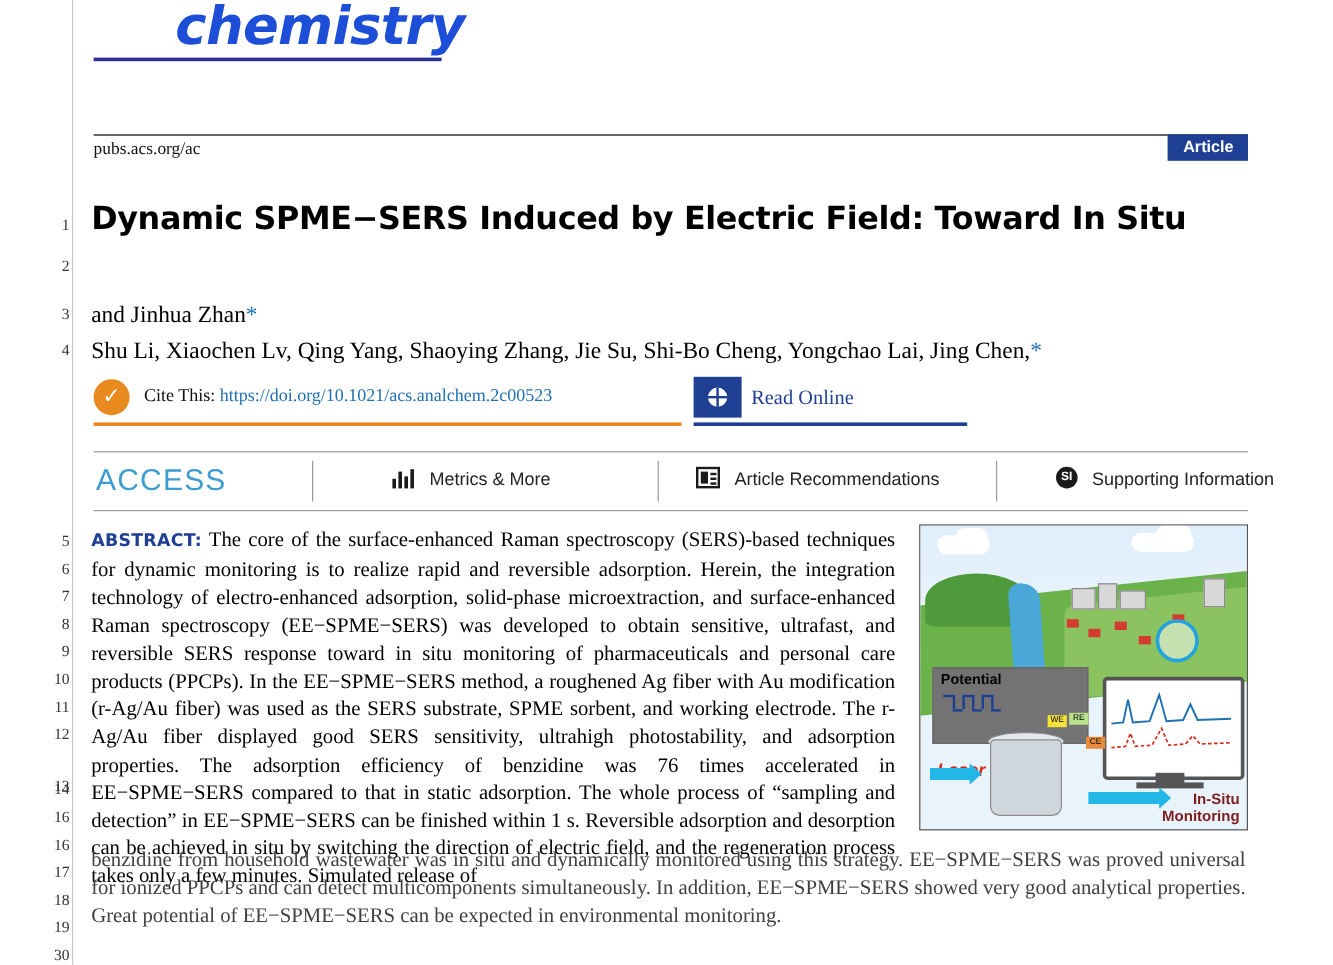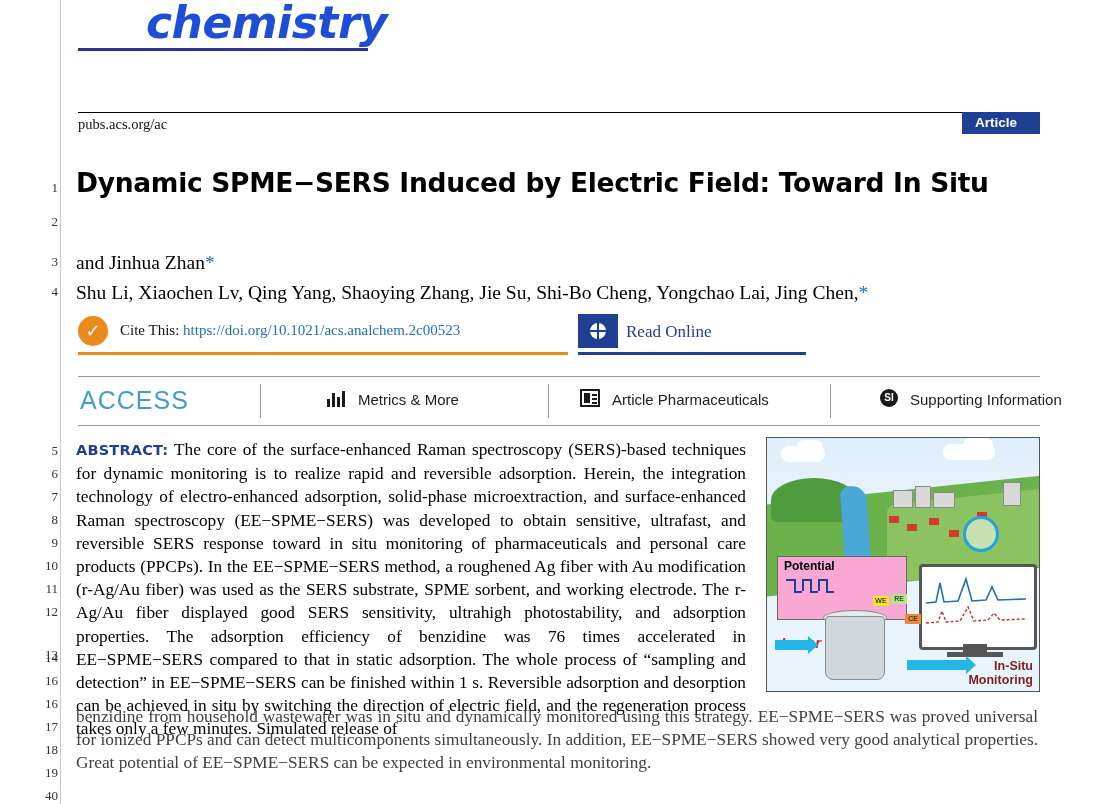--- a/index.html
+++ b/index.html
@@ -96,21 +96,21 @@
   }
   .jbar-article {
     position: absolute;
     right: 0;
     top: 0;
     background: #1f3f94;
     color: #fff;
     font-family: "Liberation Sans", sans-serif;
     font-weight: bold;
     font-size: 13.5px;
-    padding: 3px 23px 4px 13px;
+    padding: 3px 12px 4px 13px;
   }
 
   
   .title {
     position: absolute;
     left: 76px;
     top: 166px;
     width: 960px;
     font-family: "DejaVu Sans", sans-serif;
     font-weight: bold;
@@ -472,21 +472,21 @@
     left: 196px;
     top: 78px;
     width: 30px;
     height: 30px;
     border: 3px solid #22a3dd;
     border-radius: 50%;
     background: rgba(255,255,255,0.5);
   }
   .toc-panel {
     position: absolute;
-    background: #f9a8d4;
+    background: #737373;
     border: 1px solid #666;
   }
   .toc-potential {
     left: 10px; top: 118px; width: 128px; height: 62px;
   }
   .toc-pot-label {
     position: absolute;
     left: 6px; top: 2px;
     font-family: "Liberation Sans", sans-serif;
     font-weight: bold;
@@ -617,21 +617,21 @@
     <div class="ln" style="top:558px">10</div>
     <div class="ln" style="top:581px">11</div>
     <div class="ln" style="top:604px">12</div>
     <div class="ln" style="top:647px">13</div>
     <div class="ln" style="top:650px">14</div>
     <div class="ln" style="top:673px">16</div>
     <div class="ln" style="top:696px">16</div>
     <div class="ln" style="top:719px">17</div>
     <div class="ln" style="top:742px">18</div>
     <div class="ln" style="top:765px">19</div>
-    <div class="ln" style="top:788px">40</div>
+    <div class="ln" style="top:788px">30</div>
   </div>
 
   <div class="masthead">
     <div class="mh-chem-wrap">
       <span class="mh-chemistry">chemistry</span>
     </div>
   </div>
   <div class="mh-underline"></div>
 
   <div class="jbar">
@@ -677,21 +677,21 @@
     <div class="ab-icon ic-bars" style="left:248px">
         <i></i>
         <i></i>
         <i></i>
         <i></i>
       </div>
     <div class="ab-item" style="left:280px">Metrics &amp; More</div>
     <div class="ab-div" style="left:470px"></div>
 
     <div class="ab-icon ic-rec" style="left:502px"></div>
-    <div class="ab-item" style="left:534px">Article Pharmaceuticals</div>
+    <div class="ab-item" style="left:534px">Article Recommendations</div>
     <div class="ab-div" style="left:752px"></div>
 
     <div class="ab-icon ic-si" style="left:802px">SI</div>
     <div class="ab-item" style="left:832px">Supporting Information</div>
   </div>
 
   <div class="abstract">
     <span class="lbl">ABSTRACT:</span>
     <span>The core of the surface-enhanced Raman spectroscopy (SERS)-based techniques for dynamic monitoring is to realize rapid and reversible adsorption. Herein, the integration technology of electro-enhanced adsorption, solid-phase microextraction, and surface-enhanced Raman spectroscopy (EE−SPME−SERS) was developed to obtain sensitive, ultrafast, and reversible SERS response toward in situ monitoring of pharmaceuticals and personal care products (PPCPs). In the EE−SPME−SERS method, a roughened Ag fiber with Au modification (r-Ag/Au fiber) was used as the SERS substrate, SPME sorbent, and working electrode. The r-Ag/Au fiber displayed good SERS sensitivity, ultrahigh photostability, and adsorption properties. The adsorption efficiency of benzidine was 76 times accelerated in EE−SPME−SERS compared to that in static adsorption. The whole process of “sampling and detection” in EE−SPME−SERS can be finished within 1 s. Reversible adsorption and desorption can be achieved in situ by switching the direction of electric field, and the regeneration process takes only a few minutes. Simulated release of</span>
   </div>

